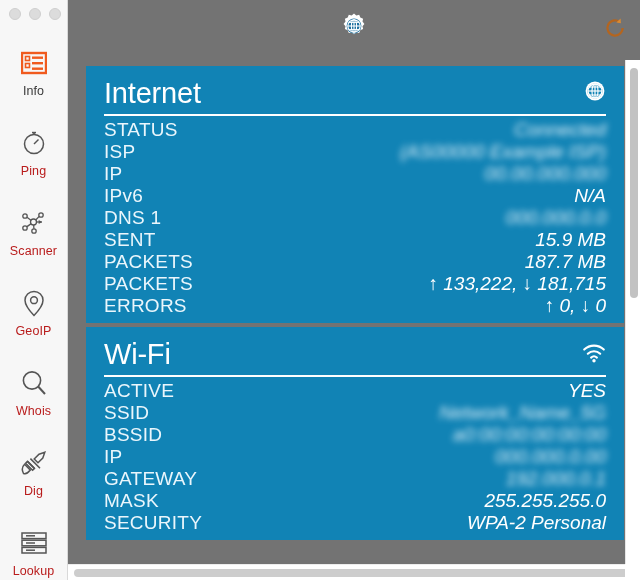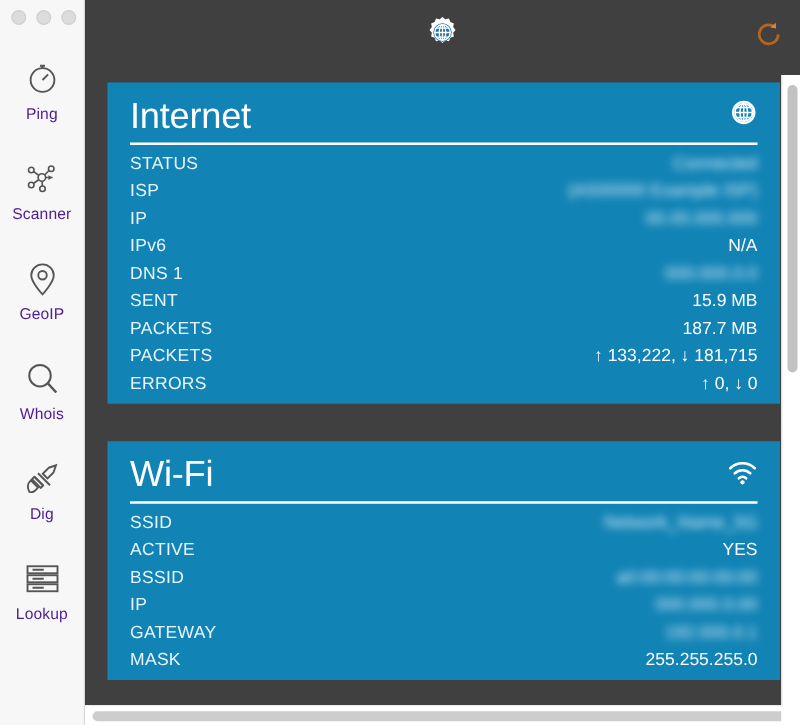--- a/index.html
+++ b/index.html
@@ -49,31 +49,31 @@
     cursor: pointer;
   }
   .side-icon {
     height: 38px;
     display: flex;
     align-items: center;
     justify-content: center;
   }
   .side-label {
     font-size: 12.5px;
-    color: #4c1d95;
+    color: #b91c1c;
     margin-top: 2px;
     letter-spacing: .1px;
   }
   .side-item.active .side-label { color: #3a3a3a; }
 
   
   .main {
     flex: 1 1 auto;
     position: relative;
-    background: #404040;
+    background: #737373;
     overflow: hidden;
   }
   .topbar {
     height: 60px;
     position: relative;
     display: flex;
     align-items: center;
     justify-content: center;
   }
   .topbar-refresh {
@@ -86,21 +86,21 @@
   .scrollarea {
     position: absolute;
     left: 0; right: 0; top: 60px; bottom: 0;
     overflow: hidden;
   }
   .card {
     background: #1183b5;
     margin: 6px 16px 0 18px;
     padding: 10px 18px 6px 18px;
   }
-  .card + .card { margin-top: 30px; }
+  .card + .card { margin-top: 4px; }
   .card-head {
     display: flex;
     align-items: flex-end;
     justify-content: space-between;
     padding-bottom: 4px;
     border-bottom: 2px solid #ffffff;
   }
   .card-title {
     font-size: 29px;
     color: #ffffff;
@@ -109,31 +109,32 @@
     line-height: 34px;
   }
   .card-head-icon { padding-bottom: 4px; }
 
   .rows { padding-top: 3px; }
   .row {
     display: flex;
     align-items: center;
     justify-content: space-between;
     height: 22px;
-    font-size: 14px;
+    font-size: 19px;
     color: #eaf6fc;
   }
   .row .k {
     letter-spacing: .25px;
     white-space: nowrap;
   }
   .row .v {
     color: #ffffff;
     white-space: nowrap;
     text-align: center;
+    font-style: italic;
   }
   .v.blurred {
     filter: blur(3.2px);
     color: #eef8ff;
     opacity: .92;
   }
 
   
   .vscroll {
     position: absolute;
@@ -179,20 +180,33 @@
   <div class="sidebar">
 
     <div class="traffic">
       <div class="tl"></div>
       <div class="tl"></div>
       <div class="tl"></div>
     </div>
 
     <div class="side-items">
 
+      <div class="side-item active">
+        <div class="side-icon">
+          <svg width="26" height="24" viewBox="0 0 26 24">
+            <rect x="1" y="2" width="24" height="20" fill="none" stroke="#f05a1e" stroke-width="2.4"></rect>
+            <rect x="4.5" y="5.5" width="4" height="4" fill="none" stroke="#f05a1e" stroke-width="1.6"></rect>
+            <rect x="4.5" y="12.5" width="4" height="4" fill="none" stroke="#f05a1e" stroke-width="1.6"></rect>
+            <rect x="11" y="5.5" width="11" height="2.4" fill="#f05a1e"></rect>
+            <rect x="11" y="11" width="11" height="2.4" fill="#f05a1e"></rect>
+            <rect x="11" y="16.5" width="11" height="2.4" fill="#f05a1e"></rect>
+          </svg>
+        </div>
+        <span class="side-label">Info</span>
+      </div>
 
       <div class="side-item">
         <div class="side-icon">
           <svg width="26" height="26" viewBox="0 0 26 26">
             <circle cx="13" cy="14" r="9.5" fill="none" stroke="#555" stroke-width="1.5"></circle>
             <line x1="13" y1="14" x2="17.5" y2="9.5" stroke="#555" stroke-width="1.5"></line>
             <line x1="11" y1="2.6" x2="15" y2="2.6" stroke="#555" stroke-width="1.6"></line>
             <line x1="13" y1="2.6" x2="13" y2="4.6" stroke="#555" stroke-width="1.6"></line>
           </svg>
         </div>
@@ -364,42 +378,46 @@
                 <path d="M2.2 5.6 A14 14 0 0 1 21.8 5.6"></path>
                 <path d="M5.8 9.7 A9 9 0 0 1 18.2 9.7"></path>
                 <path d="M9.1 13.6 A4.3 4.3 0 0 1 14.9 13.6"></path>
               </g>
               <circle cx="12" cy="16.8" r="1.7" fill="#ffffff"></circle>
             </svg>
           </span>
         </div>
         <div class="rows">
           <div class="row">
+            <span class="k">ACTIVE</span>
+            <span class="v">YES</span>
+          </div>
+          <div class="row">
             <span class="k">SSID</span>
             <span class="v blurred">Network_Name_5G</span>
           </div>
           <div class="row">
-            <span class="k">ACTIVE</span>
-            <span class="v">YES</span>
-          </div>
-          <div class="row">
             <span class="k">BSSID</span>
             <span class="v blurred">a0:00:00:00:00:00</span>
           </div>
           <div class="row">
             <span class="k">IP</span>
             <span class="v blurred">000.000.0.00</span>
           </div>
           <div class="row">
             <span class="k">GATEWAY</span>
             <span class="v blurred">192.000.0.1</span>
           </div>
           <div class="row">
             <span class="k">MASK</span>
             <span class="v">255.255.255.0</span>
+          </div>
+          <div class="row">
+            <span class="k">SECURITY</span>
+            <span class="v">WPA-2 Personal</span>
           </div>
         </div>
       </div>
 
     </div>
 
     <div class="vscroll">
       <div class="vthumb"></div>
     </div>
   </div>

